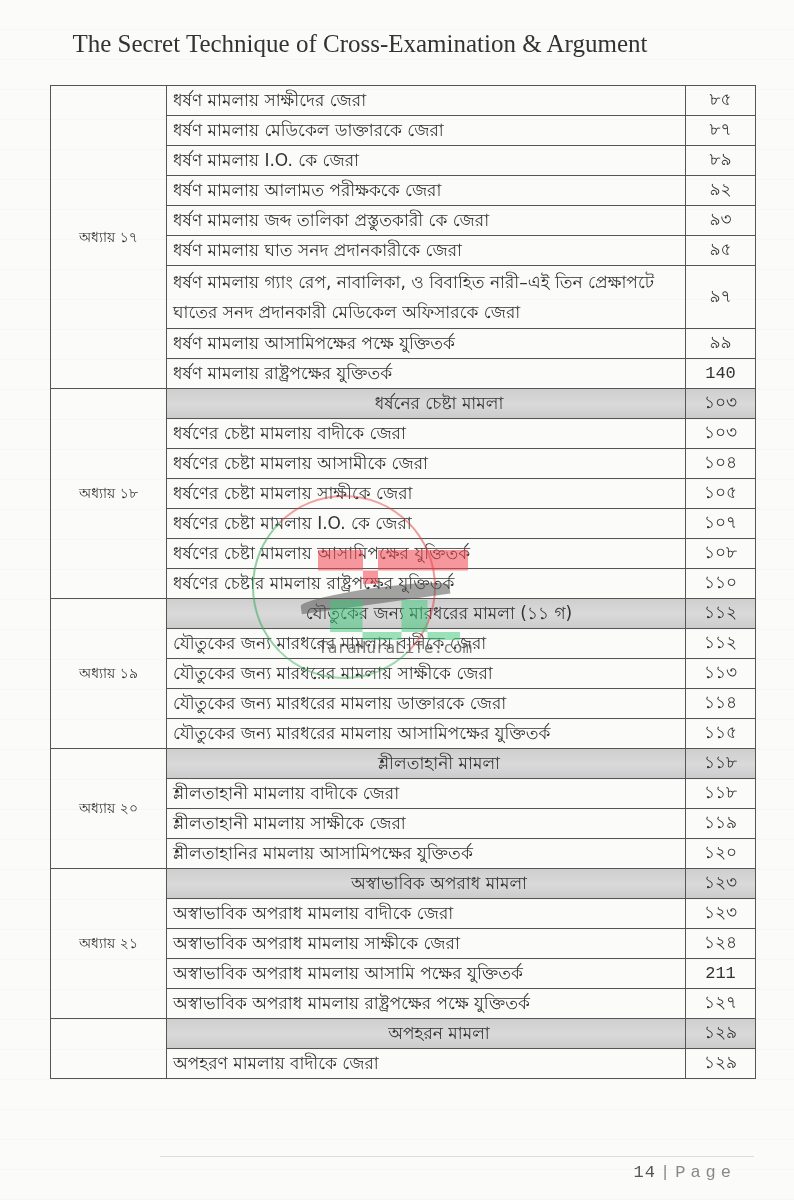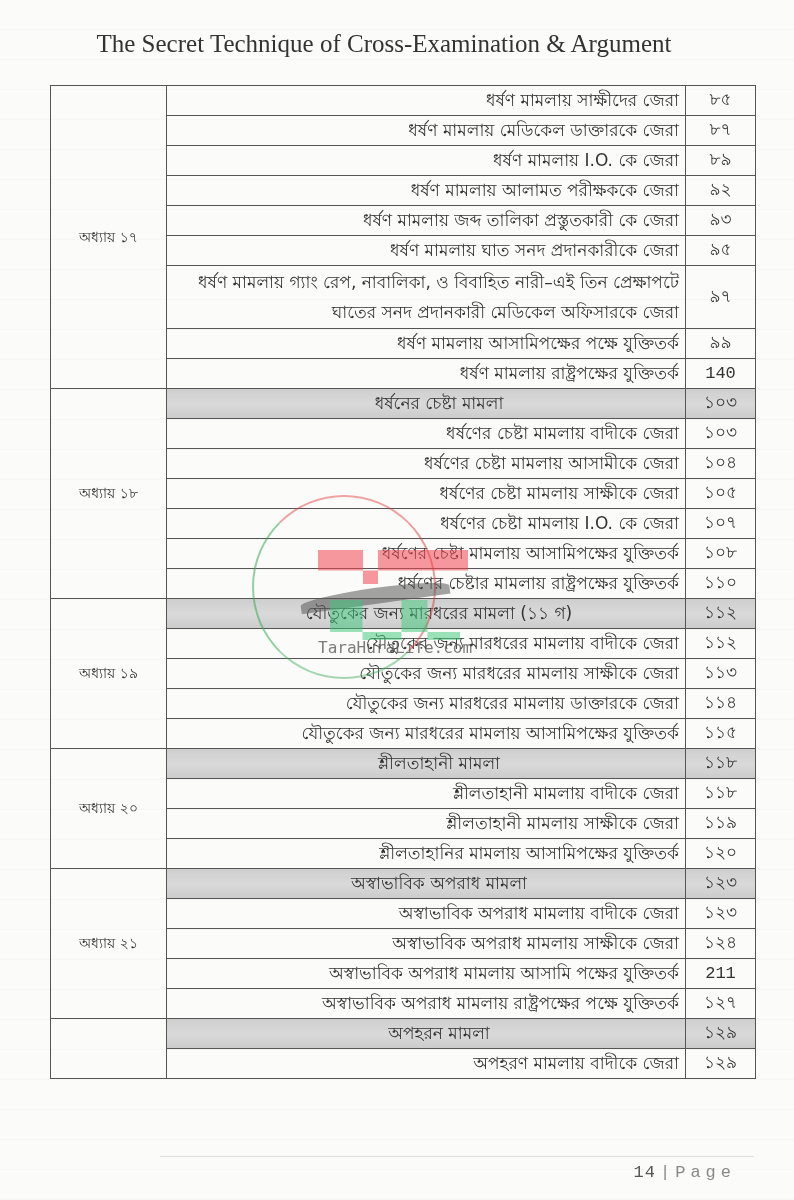--- a/index.html
+++ b/index.html
@@ -8,31 +8,31 @@
     font-family:"DejaVu Sans", sans-serif; color:#2a2a2a;
   }
   .ghost {
     position:absolute; left:0; top:0; width:794px; height:1200px;
     background:
       repeating-linear-gradient(180deg, transparent 0 29px, rgba(0,0,0,0.035) 29px 30px);
     opacity:.6; pointer-events:none;
   }
   .header {
     position:absolute; left:0; width:720px; top:30px; text-align:center;
-    font-family:"Liberation Serif", serif; font-size:25px; color:#333;padding-left:24px;
+    font-family:"Liberation Serif", serif; font-size:25px; color:#333;
   }
   table.toc {
     position:absolute; left:50px; top:85px; width:706px;
     border-collapse:collapse; table-layout:fixed;
     font-family:"DejaVu Sans", sans-serif; font-size:17px; color:#333;
   }
   table.toc td { border:1.4px solid #555; padding:0 6px; height:29px; line-height:29px; }
   td.ch { text-align:center; width:104px; font-size:14px; }
   td.pg { text-align:center; width:56px;font-family:Liberation Mono, monospace; }
-  td.tl { white-space:nowrap; overflow:hidden;text-align:right; }
+  td.tl { white-space:nowrap; overflow:hidden; }
   td.tl.multi { white-space:normal; line-height:30px; padding-top:1px; padding-bottom:1px; }
   tr.sec td.tl, tr.sec td.pg { background:linear-gradient(180deg,#cfcfcf,#d9d9d9 50%,#cbcbcb); }
   tr.sec td.tl { text-align:center;padding-left:32px; }
   .footer {
     position:absolute; right:58px; top:1163px;
     font-family:Liberation Mono, monospace; font-size:17px; color:#555; letter-spacing:1px;
   }
   .footer .sep { color:#888; margin:0 4px; }
   .footer .pw { color:#888; letter-spacing:5px; }
   .footline { position:absolute; left:160px; right:40px; top:1156px; border-top:1px solid #ddd; }

